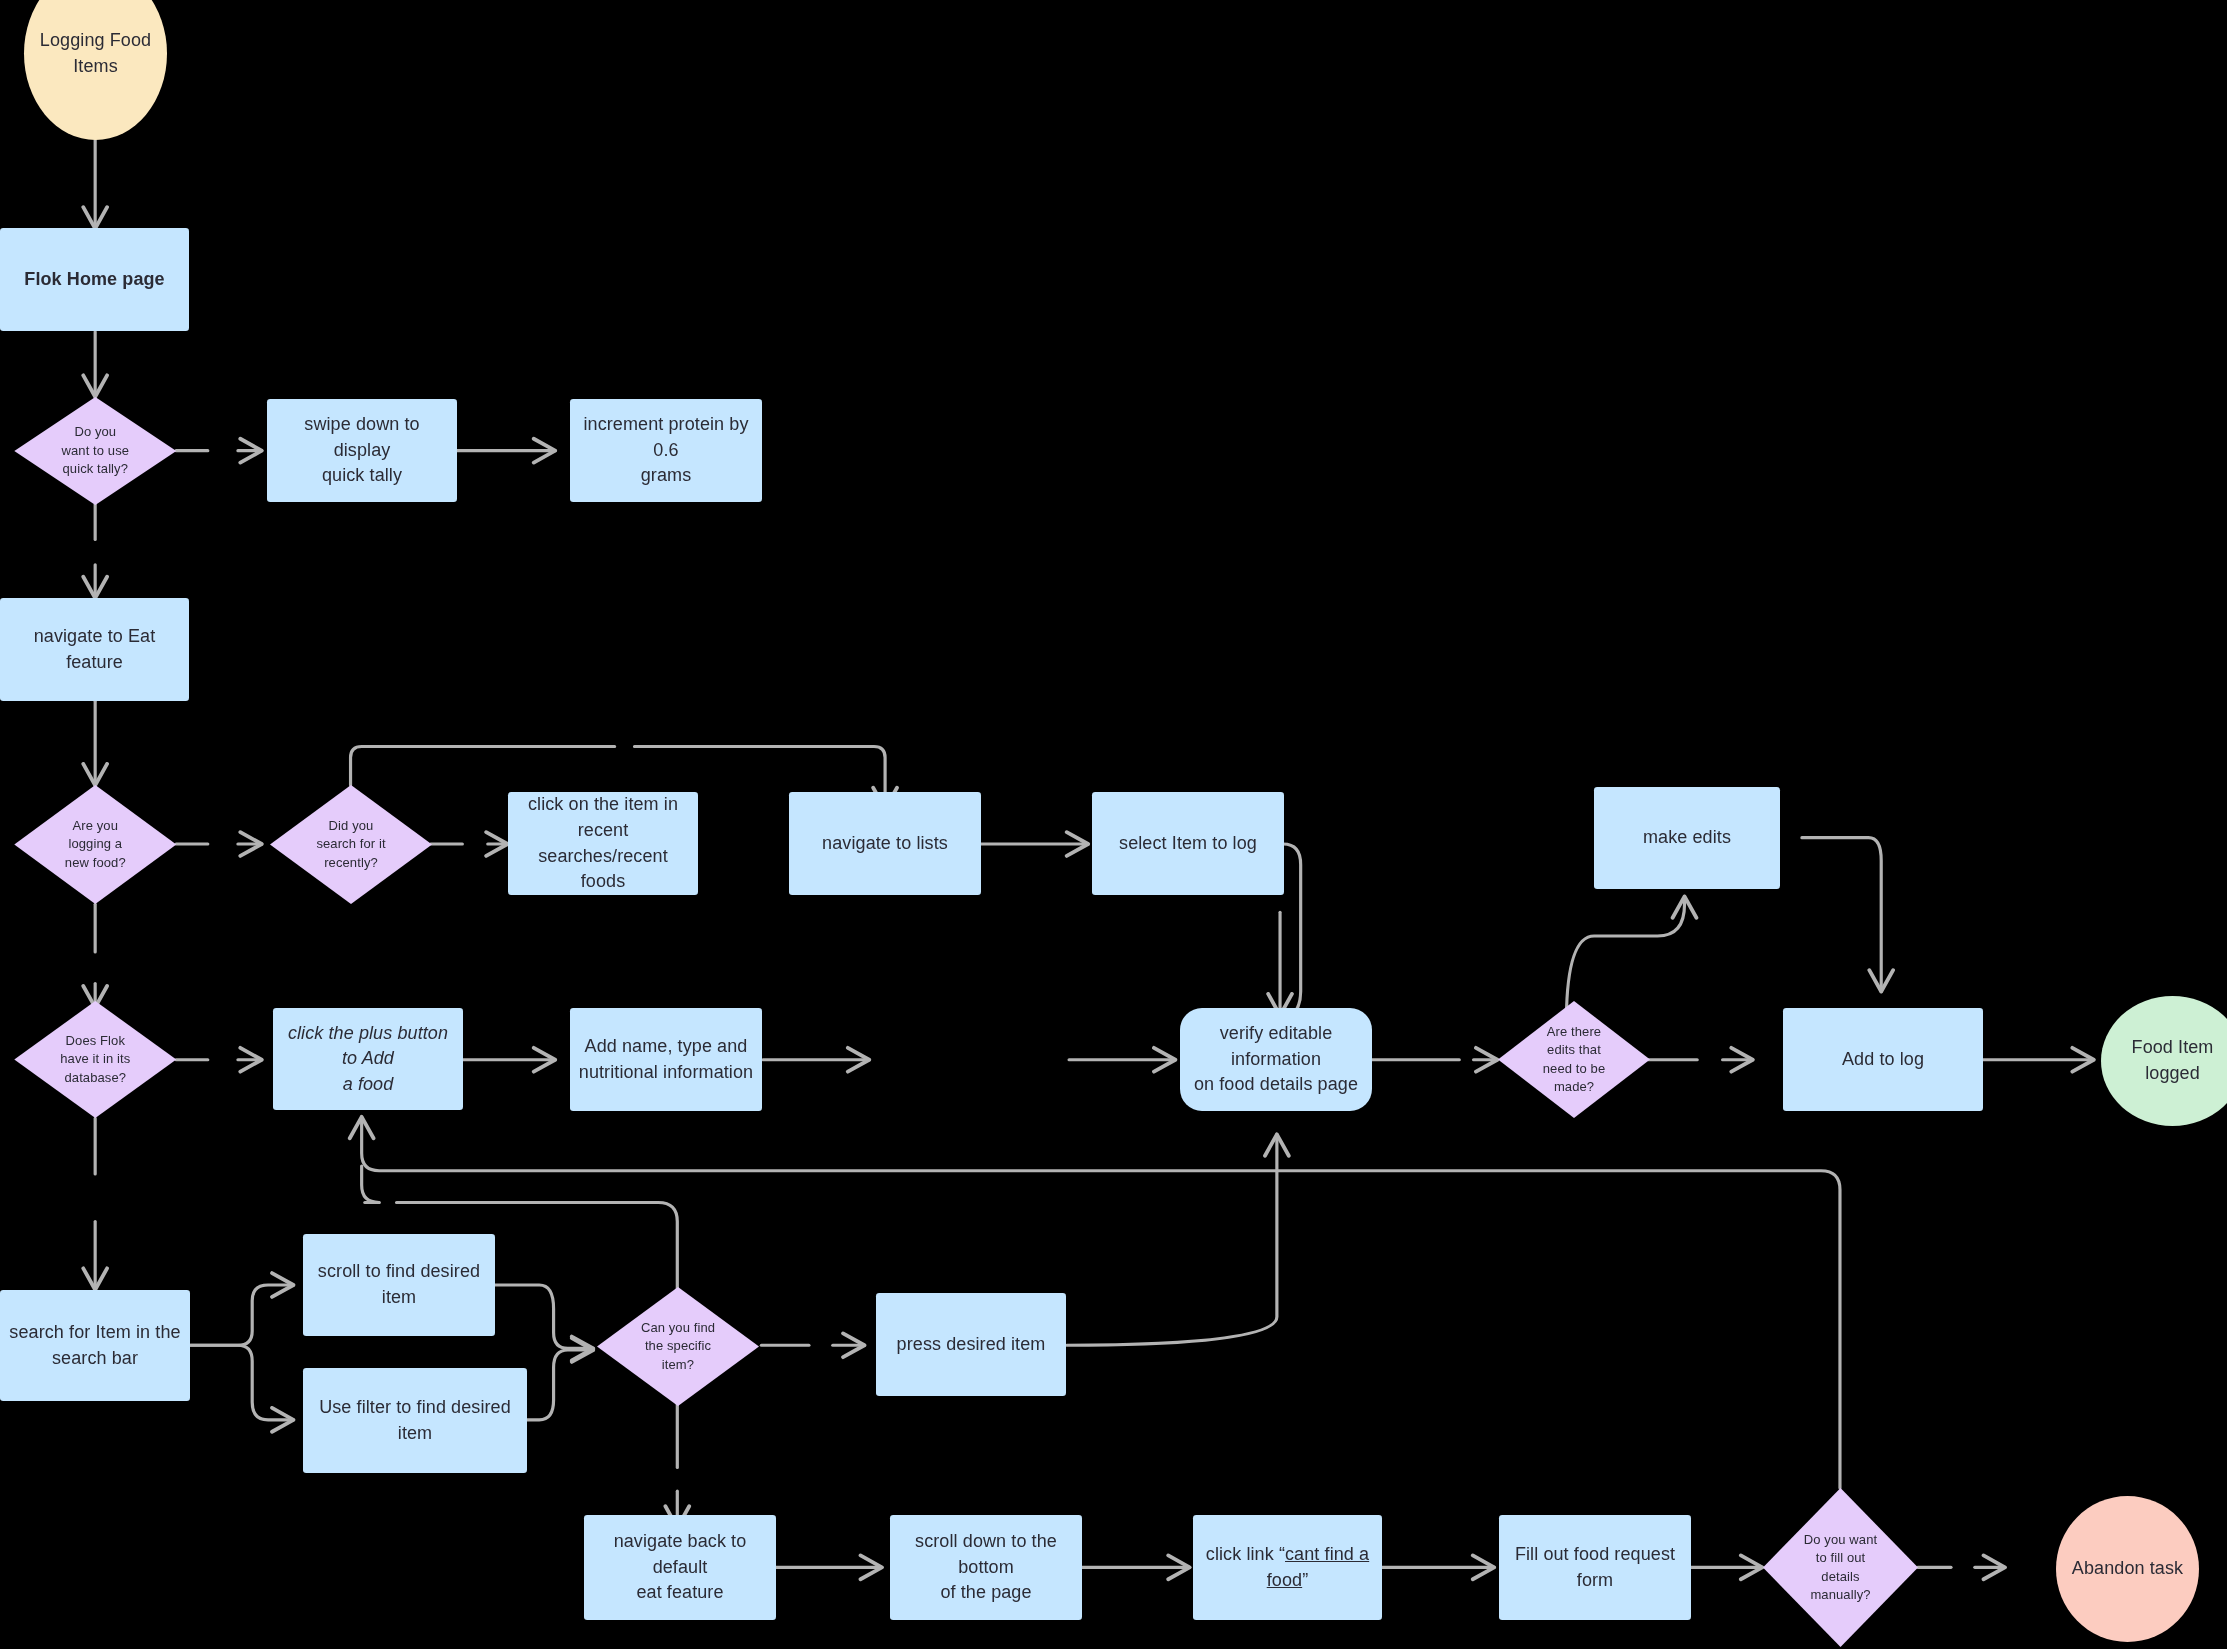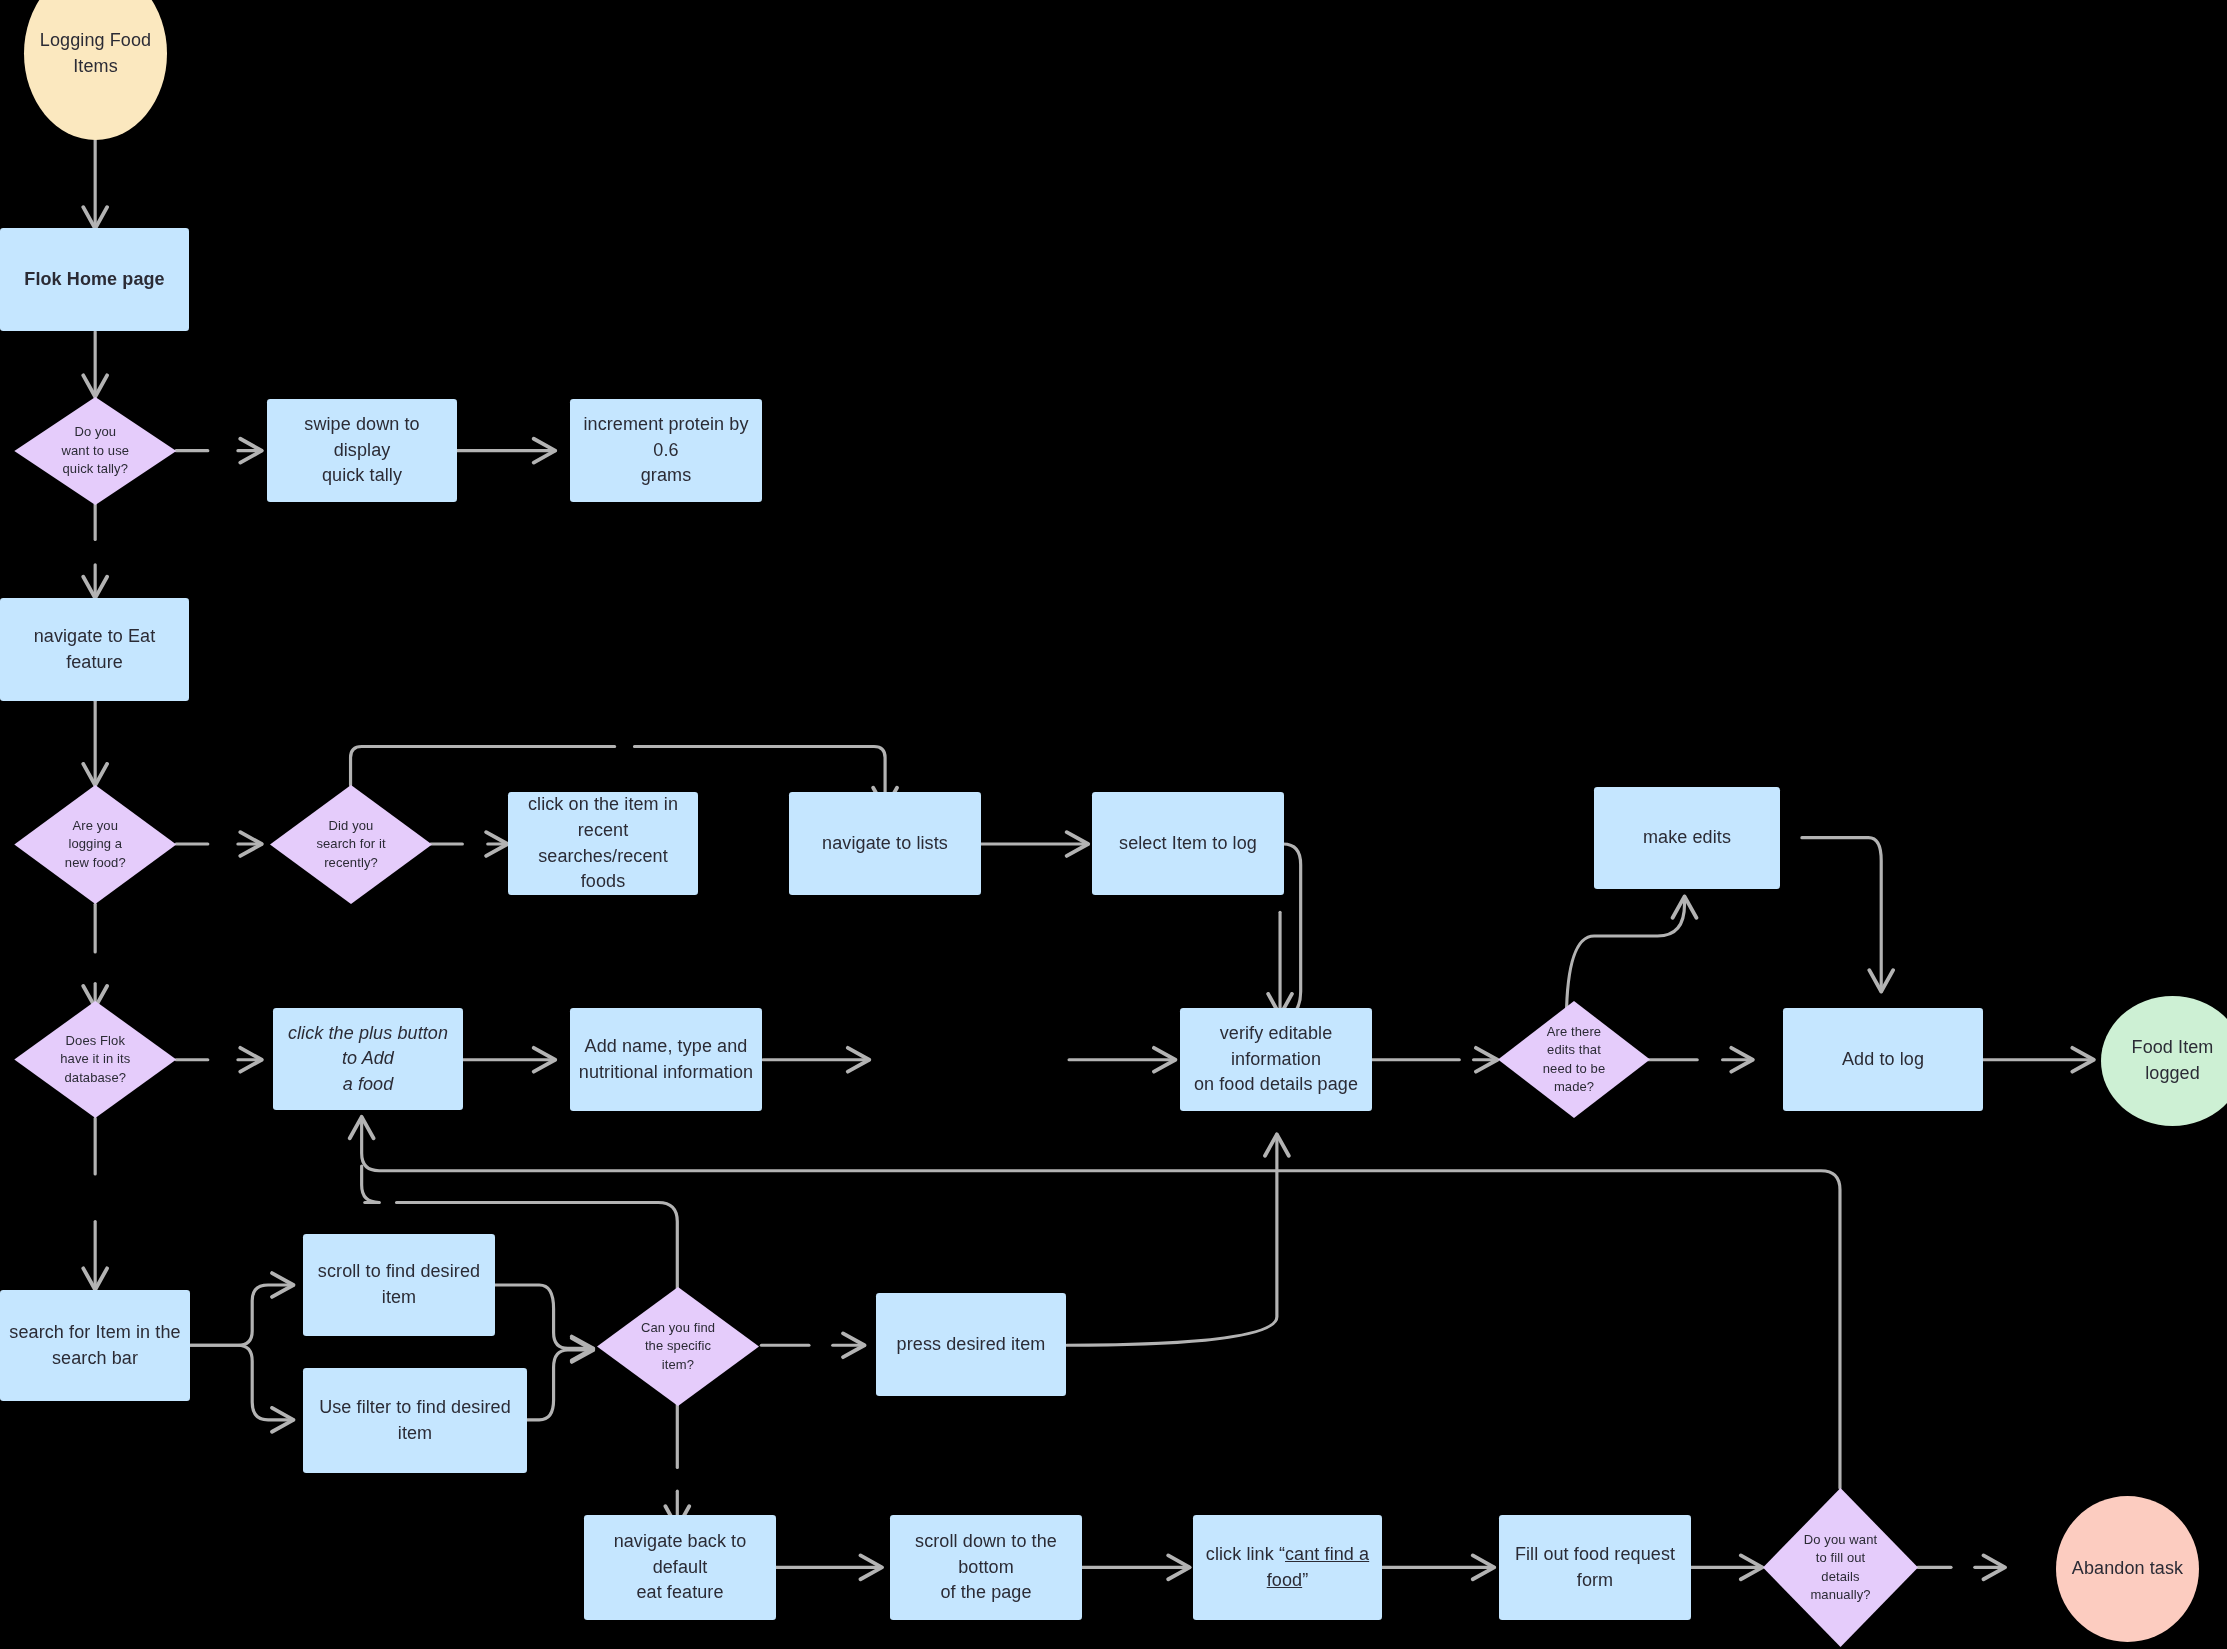--- a/index.html
+++ b/index.html
@@ -228,21 +228,21 @@
     <span class="label">click the plus button to Add
 a food</span>
   </div>
 
   <div class="node process" style="left:570px; top:1008px; width:192px; height:103px;">
     <span class="label">Add name, type and
 nutritional information</span>
   </div>
 
 
-  <div class="node process" style="left:1180px; top:1008px; width:192px; height:103px;">
+  <div class="node process" style="left:1180px; top:1008px; width:192px; height:103px;border-radius:22px;">
     <span class="label">verify editable information
 on food details page</span>
   </div>
 
   <div class="node decision" style="left:1498px; top:1001px; width:152px; height:117px;">
     <span class="label">Are there
 edits that
 need to be
 made?</span>
   </div>

